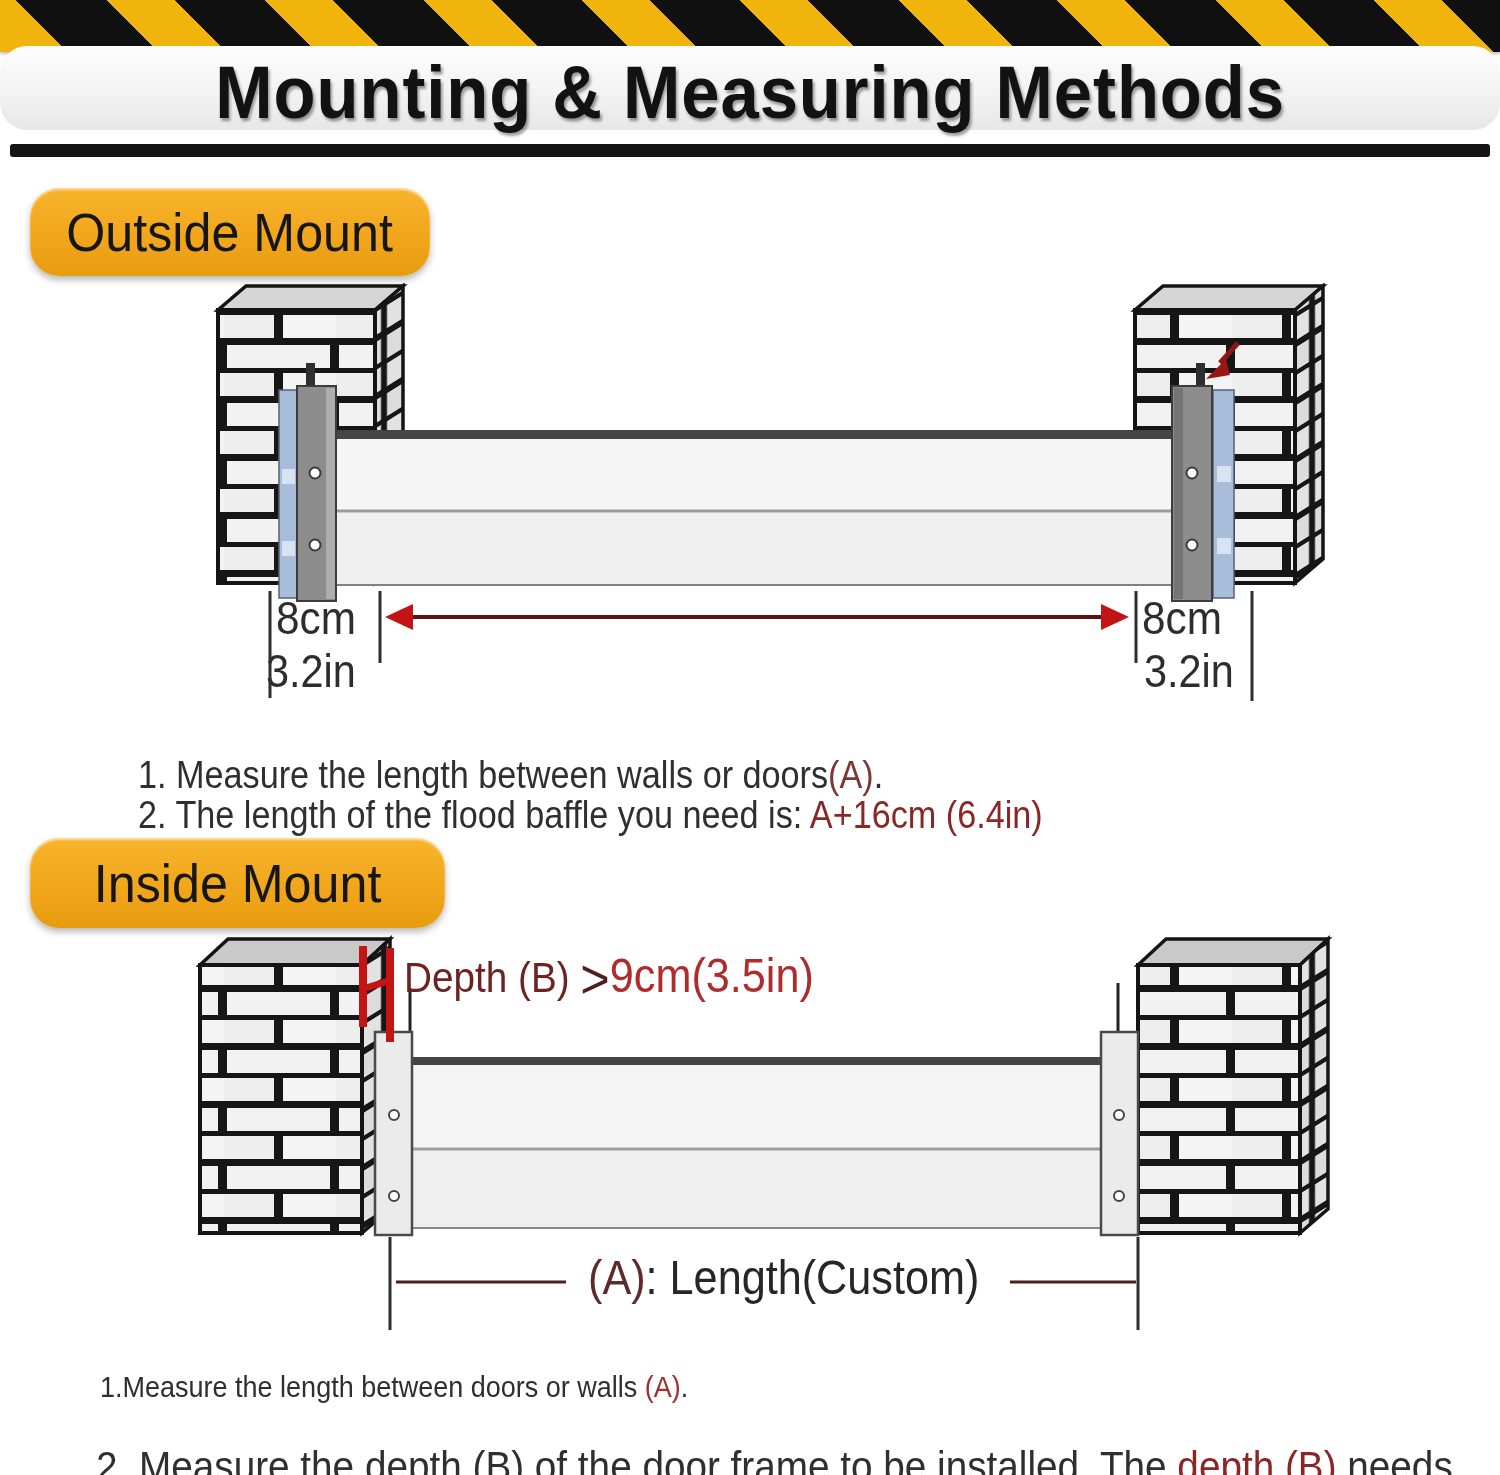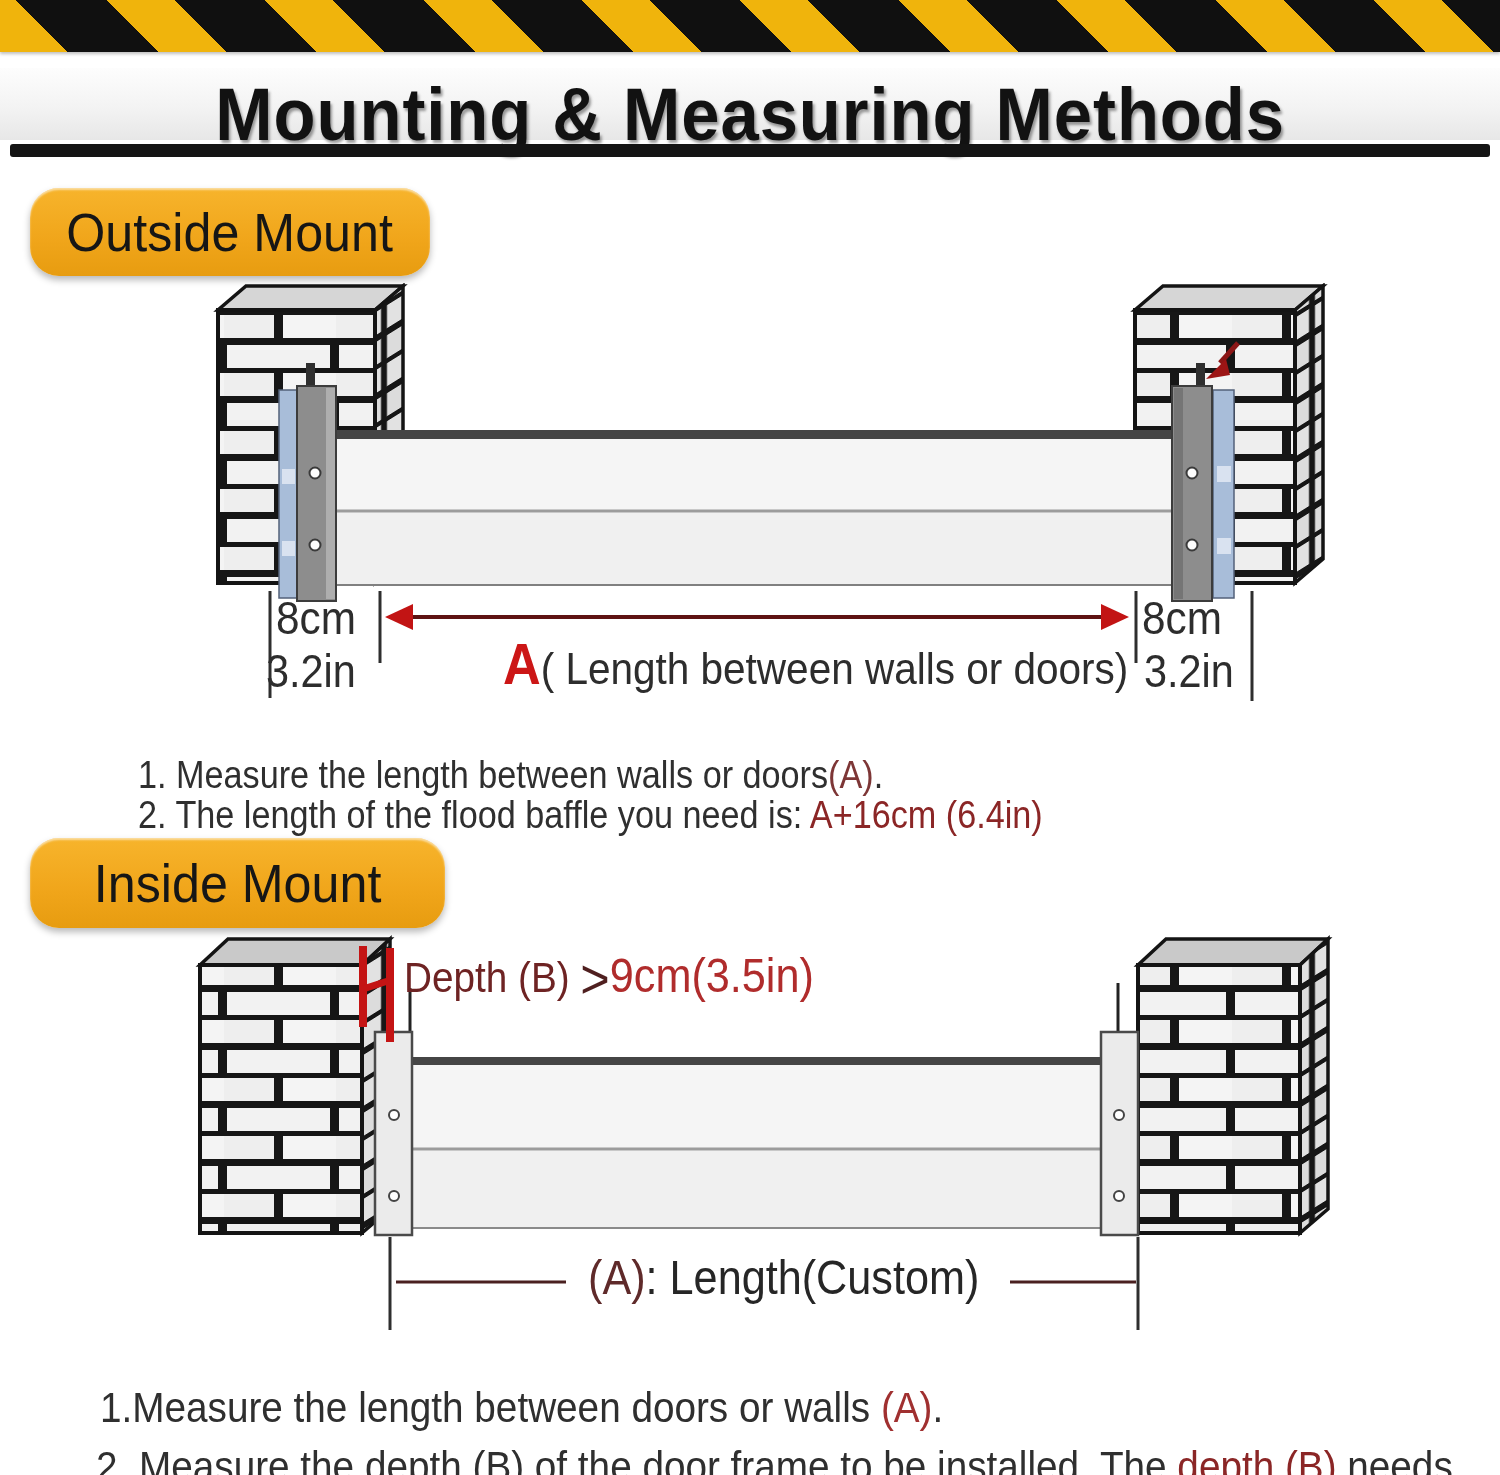--- a/index.html
+++ b/index.html
@@ -3,22 +3,22 @@
 <meta charset="utf-8">
 <style>
   html,body{margin:0;padding:0;background:#ffffff;}
   .page{position:relative;width:1500px;height:1475px;background:#ffffff;overflow:hidden;
         font-family:"Liberation Sans", sans-serif;color:#2b2b2b;}
 
   
   .caution{position:absolute;left:0;top:0;width:1500px;height:52px;
            background:repeating-linear-gradient(45deg,var(--caution-yellow,#f0b40c) 0 48px,#101010 48px 112px);
            box-shadow:0 2px 3px rgba(0,0,0,.25);}
-  .banner{position:absolute;left:0;top:68px;width:1500px;height:72px;
-          background:linear-gradient(180deg,#fdfdfd 0%,#f3f3f3 55%,#e7e7e7 100%);}
+  .banner{position:absolute;left:0;top:46px;width:1500px;height:84px;
+          background:linear-gradient(180deg,#fdfdfd 0%,#f3f3f3 55%,#e7e7e7 100%);border-radius:27px;}
   .banner .title{display:block;text-align:center;line-height:94px;font-size:74px;font-weight:700;
           color:#121212;letter-spacing:1px;text-shadow:2px 3px 3px rgba(0,0,0,.38);}
   .banner .squish{display:inline-block;transform:scaleX(.93);transform-origin:50% 50%;white-space:nowrap;}
   .blackbar{position:absolute;left:10px;top:144px;width:1480px;height:13px;background:#141414;border-radius:3px;}
 
   
   .badge{position:absolute;background:linear-gradient(180deg,#f7b42c 0%,var(--badge-yellow,#f0a51a) 60%,#e79c10 100%);
          border-radius:29px;box-shadow:0 4px 7px rgba(0,0,0,.28), inset 0 2px 2px rgba(255,255,255,.55);
          display:flex;align-items:center;justify-content:center;color:#161616;}
   .badge span{font-size:54px;display:inline-block;transform:scaleX(.93);white-space:nowrap;}
@@ -50,21 +50,21 @@
   #i-len .hl{font-size:48px;color:#5f2a2a;}
   #i-len .rest{font-size:48px;color:#262626;}
 
   
   .step{position:absolute;font-size:38px;color:#2f2f2f;}
   .step .cond{transform:scaleX(.9);}
   #o-step1{left:138px;top:716px;}
   #o-step2{left:138px;top:770px;margin-top:24px;}
   #o-step1 .hl{color:#7d3636;}
   #o-step2 .hl{color:var(--text-maroon,#8b2626);}
-  #i-step1{left:100px;top:1340px;font-size:43px;}
+  #i-step1{left:100px;top:1340px;font-size:30px;}
   #i-step1 .hl{color:#a03030;}
   #i-step2{left:96px;top:1399px;font-size:43px;}
   #i-step2 .hl{color:var(--text-maroon,#8b2626);}
 </style>
 </head>
 <body>
 
 <div class="page">
 
   <div class="caution"></div>
@@ -146,23 +146,20 @@
         <line x1="1136" y1="308" x2="1136" y2="380" stroke="#2e2e2e" stroke-width="3"></line>
         <line x1="1252" y1="308" x2="1252" y2="418" stroke="#2e2e2e" stroke-width="3"></line>
       </g>
     </svg>
   </div>
 
   <div class="lbl" id="o-8cm-left"><span class="cond">8cm</span></div>
   <div class="lbl" id="o-32-left"><span class="cond">3.2in</span></div>
   <div class="lbl" id="o-8cm-right"><span class="cond">8cm</span></div>
   <div class="lbl" id="o-32-right"><span class="cond">3.2in</span></div>
-  <div class="lbl" id="o-center">
-    <span class="cond"><span class="bigA">A</span><span class="rest">( Length between walls or doors)</span></span>
-  </div>
 
   <p class="step" id="o-step1">
     <span class="cond"><span>1. Measure the length between walls or doors</span><span class="hl">(A)</span><span>.</span></span>
   </p>
   <p class="step" id="o-step2">
     <span class="cond"><span>2. The length of the flood baffle you need is: </span><span class="hl">A+16cm (6.4in)</span></span>
   </p>
 
   <div class="badge badge-inside">
     <span>Inside Mount</span>

